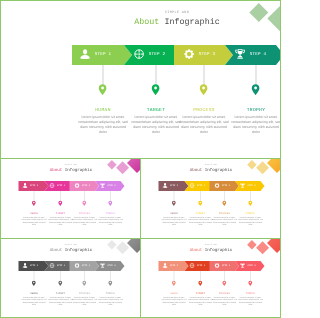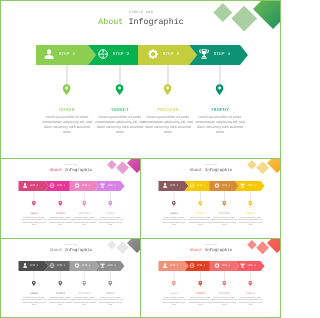--- a/index.html
+++ b/index.html
@@ -15,21 +15,21 @@
   .tblock{position:absolute;top:106.5px;width:51px;text-align:center;}
   .ttitle{font-size:4.6px;font-family:"Liberation Mono",monospace;letter-spacing:0.35px;font-weight:normal;}
   .tbody{margin-top:2.4px;font-size:3.5px;line-height:4.9px;color:#8e8e8e;font-family:"Liberation Sans",sans-serif;}
 </style>
 </head>
 <body>
 
 <div id="root">
   <div id="slides">
       <div class="slide-wrap" style="left: 1px; top: 1px; width: 279px; height: 157px;">
-        <div class="slide" style="transform: scale(1);">
+        <div class="slide" style="transform: scale(1); margin-left: 36px;">
           <svg class="deco" width="280" height="60" viewBox="0 0 280 60" style="position:absolute;left:0;top:0">
             <defs>
               <linearGradient id="dg0" x1="0" y1="0" x2="1" y2="1">
                 <stop offset="0" stop-color="#7CC04A"></stop>
                 <stop offset="1" stop-color="#0E8A68"></stop>
               </linearGradient>
             </defs>
             <polygon points="221.8,2.0 231.3,11.5 221.8,21.0 212.3,11.5" fill="#A9CFA2"></polygon>
             <polygon points="243.2,4.7 256.1,17.6 243.2,30.5 230.3,17.6" fill="#A9CFA2"></polygon>
             <polygon points="272.0,-12.0 292.0,8.0 272.0,28.0 252.0,8.0" fill="url(#dg0)"></polygon>

